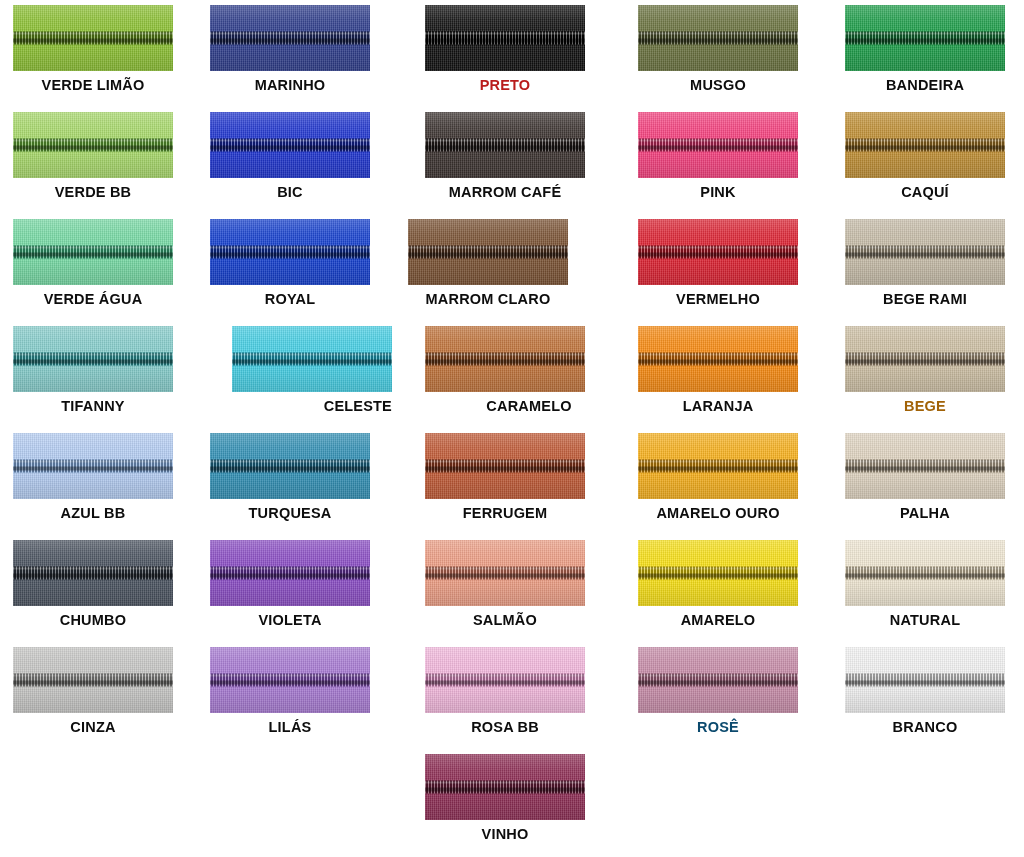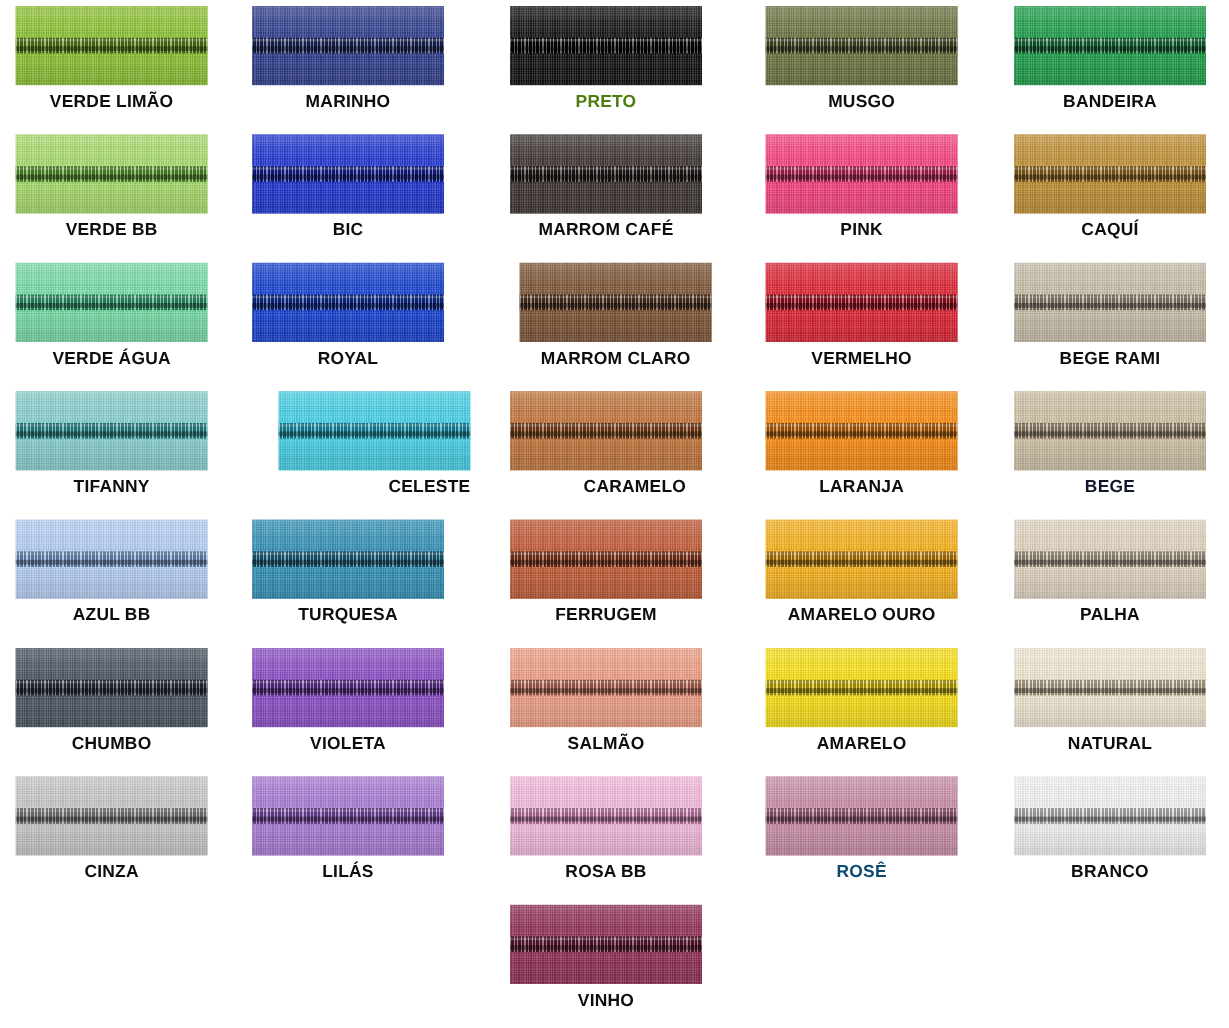--- a/index.html
+++ b/index.html
@@ -156,21 +156,21 @@
       <div class="swatch-cell" style="left: 403px; top: 5px;">
         <div class="swatch-tape" style="width: 160px; height: 66px; background: rgb(17, 17, 17);">
           <div class="tape-weave"></div>
           <div class="tape-shade"></div>
           <div class="zip-coil" style="background: rgb(5, 5, 5);">
             <div class="coil-hi"></div>
             <div class="coil-teeth"></div>
             <div class="coil-dark"></div>
           </div>
         </div>
-        <div class="swatch-label" style="color: #4d7c0f;">PRETO</div>
+        <div class="swatch-label" style="color: #b91c1c;">PRETO</div>
       </div>
       <div class="swatch-cell" style="left: 616px; top: 5px;">
         <div class="swatch-tape" style="width: 160px; height: 66px; background: rgb(107, 115, 64);">
           <div class="tape-weave"></div>
           <div class="tape-shade"></div>
           <div class="zip-coil" style="background: rgb(74, 81, 42);">
             <div class="coil-hi"></div>
             <div class="coil-teeth"></div>
             <div class="coil-dark"></div>
           </div>
@@ -266,21 +266,21 @@
           <div class="tape-weave"></div>
           <div class="tape-shade"></div>
           <div class="zip-coil" style="background: rgb(14, 46, 154);">
             <div class="coil-hi"></div>
             <div class="coil-teeth"></div>
             <div class="coil-dark"></div>
           </div>
         </div>
         <div class="swatch-label" style="color: rgb(13, 13, 13);">ROYAL</div>
       </div>
-      <div class="swatch-cell" style="left: 411px; top: 219px;">
+      <div class="swatch-cell" style="left: 386px; top: 219px;">
         <div class="swatch-tape" style="width: 160px; height: 66px; background: rgb(122, 82, 51);">
           <div class="tape-weave"></div>
           <div class="tape-shade"></div>
           <div class="zip-coil" style="background: rgb(85, 53, 32);">
             <div class="coil-hi"></div>
             <div class="coil-teeth"></div>
             <div class="coil-dark"></div>
           </div>
         </div>
         <div class="swatch-label" style="color: rgb(13, 13, 13);">MARROM CLARO</div>
@@ -360,21 +360,21 @@
       <div class="swatch-cell" style="left: 823px; top: 326px;">
         <div class="swatch-tape" style="width: 160px; height: 66px; background: rgb(205, 191, 164);">
           <div class="tape-weave"></div>
           <div class="tape-shade"></div>
           <div class="zip-coil" style="background: rgb(166, 148, 122);">
             <div class="coil-hi"></div>
             <div class="coil-teeth"></div>
             <div class="coil-dark"></div>
           </div>
         </div>
-        <div class="swatch-label" style="color: #0f172a;">BEGE</div>
+        <div class="swatch-label" style="color: #a16207;">BEGE</div>
       </div>
       <div class="swatch-cell" style="left: -9px; top: 433px;">
         <div class="swatch-tape" style="width: 160px; height: 66px; background: rgb(180, 205, 242);">
           <div class="tape-weave"></div>
           <div class="tape-shade"></div>
           <div class="zip-coil" style="background: rgb(127, 166, 216);">
             <div class="coil-hi"></div>
             <div class="coil-teeth"></div>
             <div class="coil-dark"></div>
           </div>

